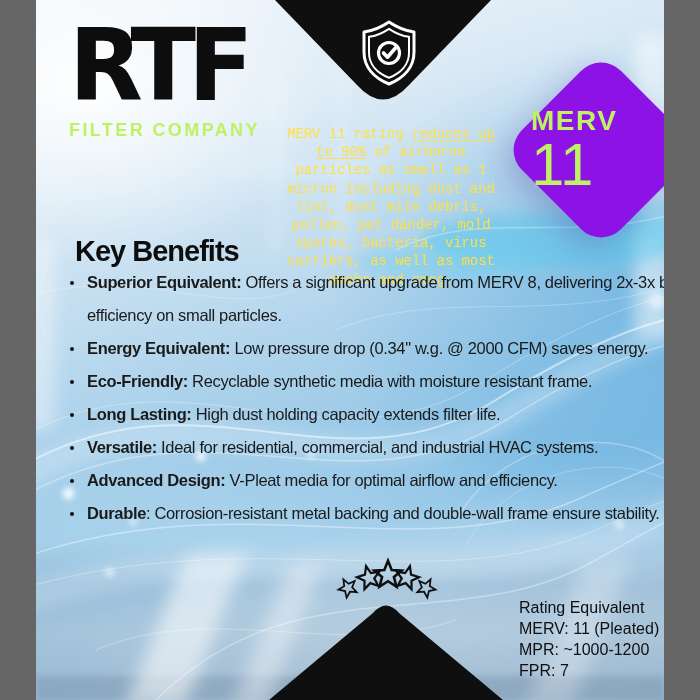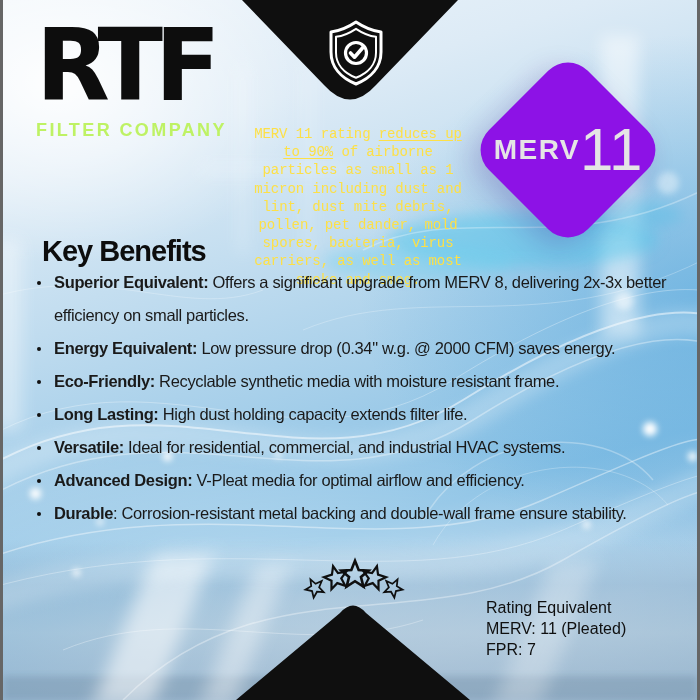--- a/index.html
+++ b/index.html
@@ -1,16 +1,16 @@
 <!DOCTYPE html>
 <html><head>
 <meta charset="utf-8">
 <style>
   html,body{margin:0;padding:0;background:#666;}
-  .page{position:relative;width:694px;height:700px;margin:0 auto;overflow:hidden;
+  .page{position:relative;width:628px;height:700px;margin:0 auto;overflow:hidden;
         font-family:"Liberation Sans","DejaVu Sans",sans-serif;color:#161616;}
 
   
   .bg{position:absolute;inset:0;
     background:
       radial-gradient(420px 300px at 8% 12%, rgba(255,255,255,.95), rgba(255,255,255,0) 60%),
       radial-gradient(520px 400px at 100% 42%, rgba(80,165,220,.55), rgba(80,165,220,0) 65%),
       radial-gradient(700px 240px at 45% 86%, rgba(255,255,255,.45), rgba(255,255,255,0) 70%),
       linear-gradient(163deg,#f0f6fb 0%,#ddebf6 20%,#c0dcEF 38%,#a2cde9 55%,#85bfe4 70%,#a9cde7 86%,#9cc2dc 100%);
   }
@@ -37,21 +37,21 @@
   .brand{position:absolute;left:33px;top:14px;z-index:4;}
   .logo{font-family:"DejaVu Sans","Liberation Sans",sans-serif;font-weight:bold;
         font-size:96px;line-height:100px;letter-spacing:-8px;color:#0d0d0d;transform:scaleY(1.04);transform-origin:top left;}
   .tagline{margin-top:6px;font-weight:bold;font-size:18px;letter-spacing:2.4px;color:#bef264;}
 
   
   .badge-diamond{position:absolute;left:495px;top:80px;width:140px;height:140px;z-index:4;
     background:#8d12e6;border-radius:28px;transform:rotate(45deg);
     box-shadow:0 12px 28px rgba(70,20,130,.22);}
   .badge-text{position:absolute;left:495px;top:80px;width:140px;height:140px;z-index:5;
-    display:flex;align-items:center;justify-content:center;color:#e5e5e5;}
+    display:flex;flex-direction:column;justify-content:center;color:#bef264;}
   .badge-label{font-weight:bold;font-size:28px;letter-spacing:1.5px;line-height:30px;}
   .badge-value{font-weight:normal;font-size:60px;line-height:58px;}
 
   
   .intro{position:absolute;left:230px;top:116px;width:232px;z-index:4;margin:9px;
     font-size:14px;line-height:18.2px;text-align:center;color:#fde047;letter-spacing:-0.1px;font-family:Liberation Mono, monospace;}
   .intro .u{text-decoration:underline;text-underline-offset:2px;}
 
   
   .benefits-heading{position:absolute;left:35px;top:231px;z-index:4;margin:4px;
@@ -168,16 +168,17 @@
     <li><span class="dot"></span><span class="b">Eco-Friendly:</span><span> Recyclable synthetic media with moisture resistant frame.</span></li>
     <li><span class="dot"></span><span class="b">Long Lasting:</span><span> High dust holding capacity extends filter life.</span></li>
     <li><span class="dot"></span><span class="b">Versatile:</span><span> Ideal for residential, commercial, and industrial HVAC systems.</span></li>
     <li><span class="dot"></span><span class="b">Advanced Design:</span><span> V-Pleat media for optimal airflow and efficiency.</span></li>
     <li><span class="dot"></span><span class="b">Durable</span><span>: Corrosion-resistant metal backing and double-wall frame ensure stability.</span></li>
   </ul>
 
   <div class="rating">
     <div class="rt">Rating Equivalent</div>
     <div>MERV: 11 (Pleated)</div>
+    <div>MPR: ~1000-1200</div>
     <div>FPR: 7</div>
   </div>
 
 </div>
 
 </body></html>

